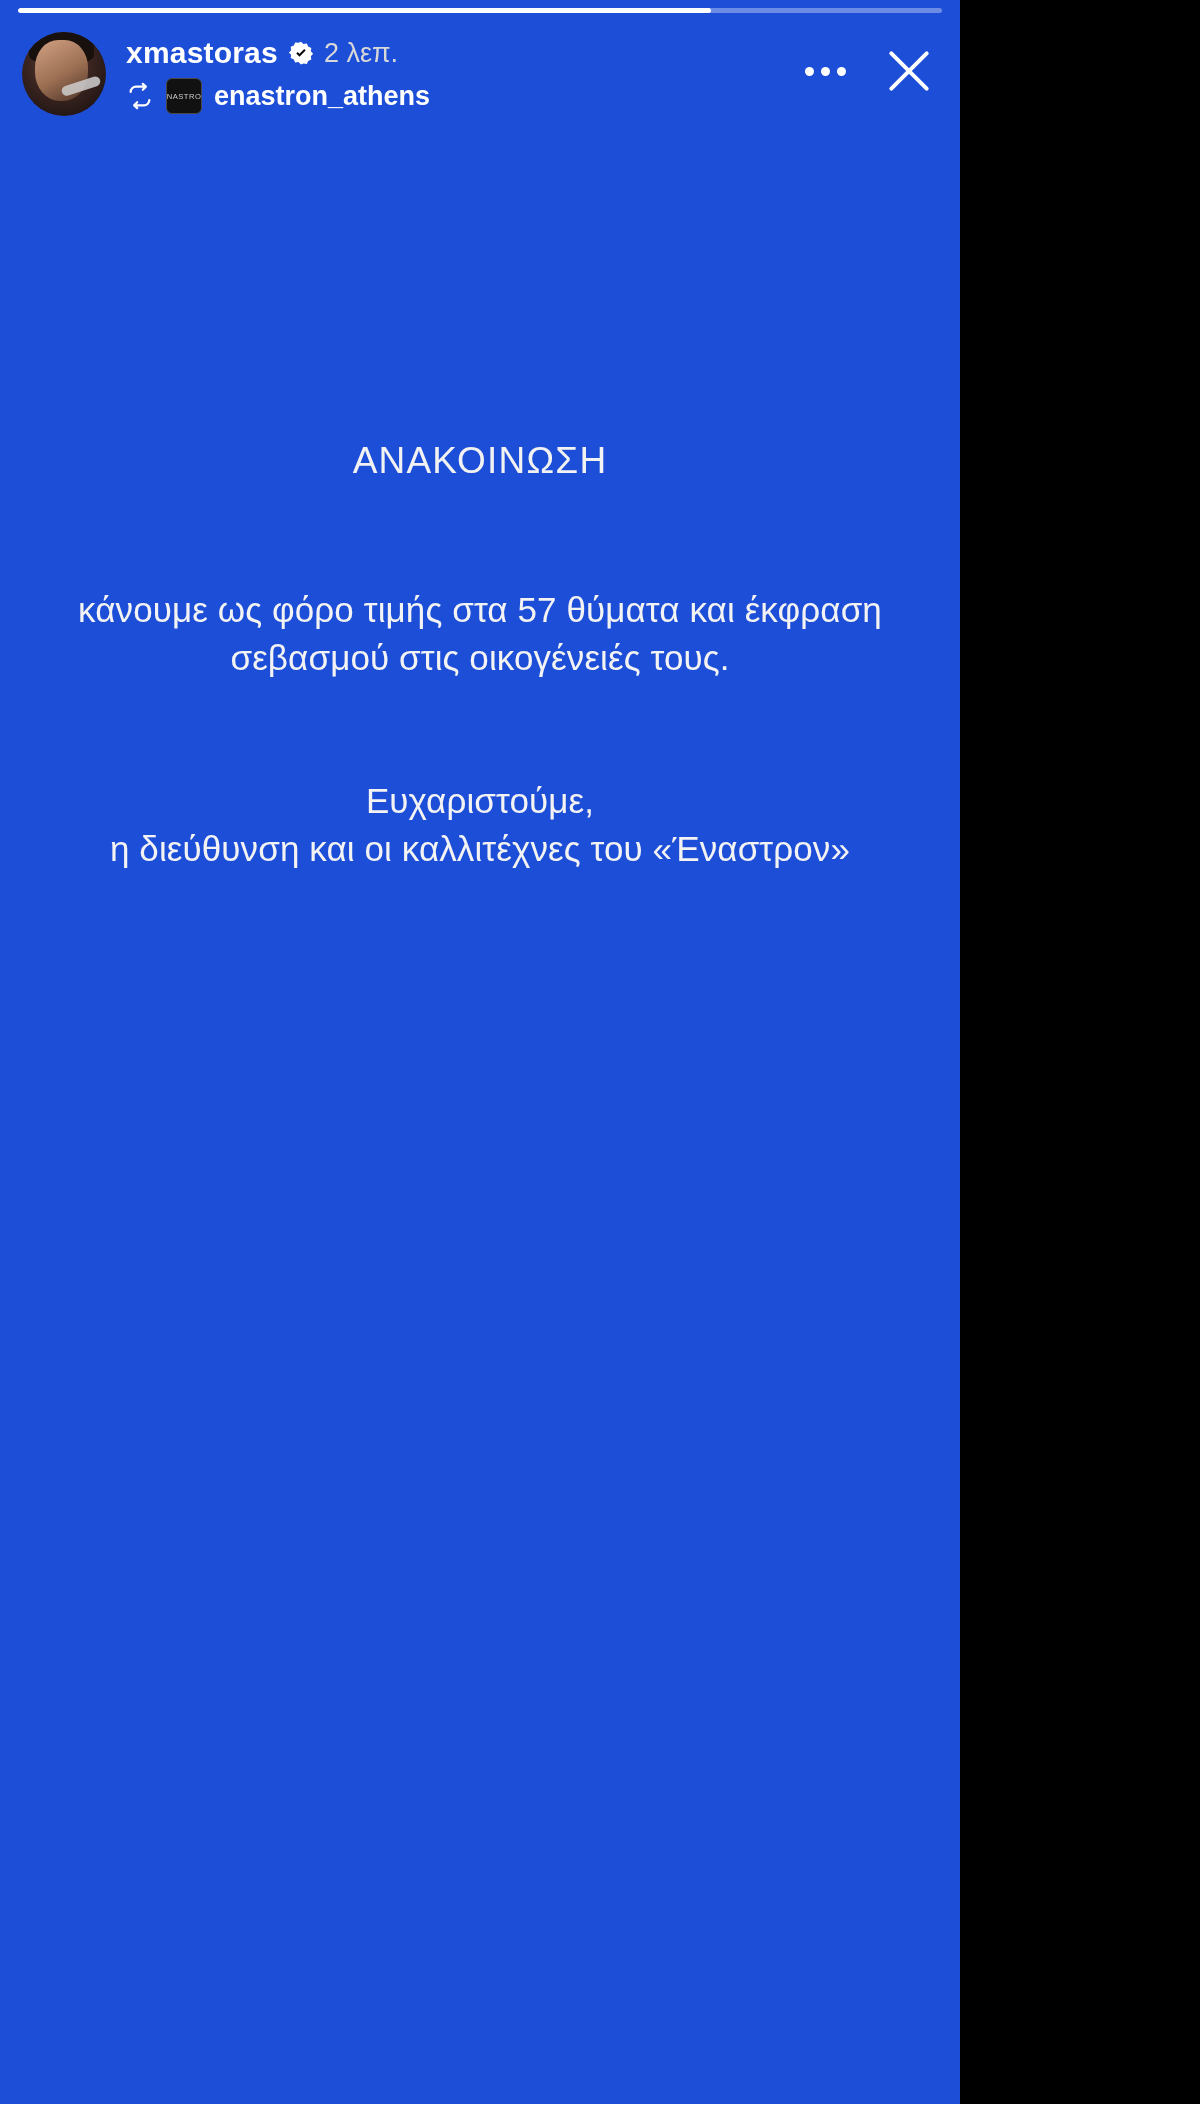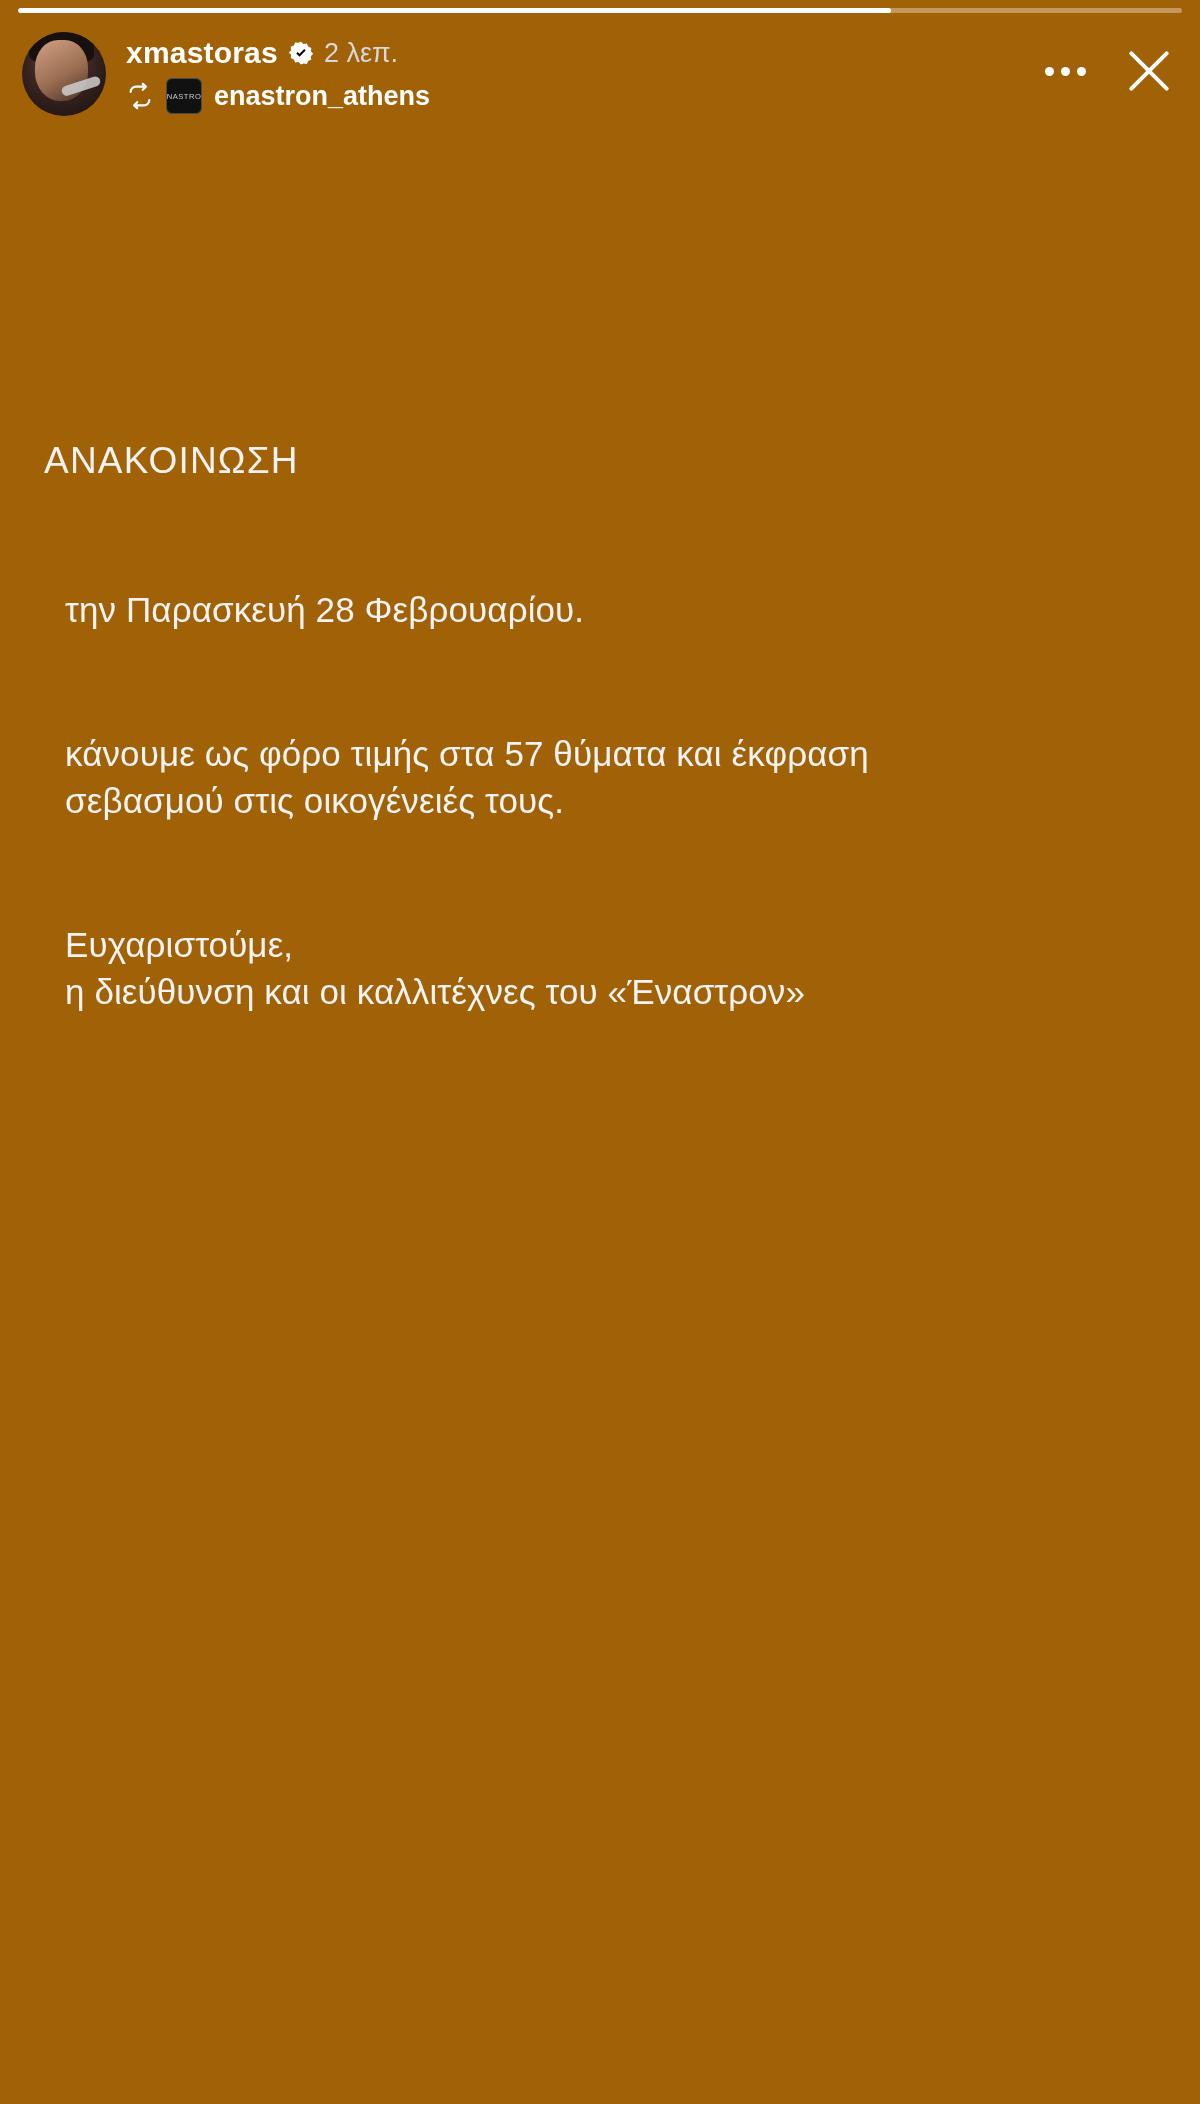--- a/index.html
+++ b/index.html
@@ -10,23 +10,23 @@
   body {
     width: 1200px;
     height: 2104px;
     overflow: hidden;
     font-family: "Liberation Sans", sans-serif;
     color: #fff;
   }
 
   .story {
     position: relative;
-    width: 1200px;
+    width: 960px;
     height: 2104px;
-    background: #a16207;
+    background: #1d4ed8;
     overflow: hidden;
     text-decoration: underline;
   }
 
   
   .progress-track {
     position: absolute;
     top: 8px;
     left: 18px;
     right: 18px;
@@ -199,20 +199,21 @@
   .close-icon:after  { transform: translate(-50%,-50%) rotate(-45deg); }
 
   
   .content {
     position: absolute;
     top: 440px;
     left: 0;
     right: 0;
     padding: 0 44px;
     box-sizing: border-box;
+    text-align: center;
   }
   .announce-title {
     font-size: 37px;
     letter-spacing: 1.2px;
     color: #f2f2f2;
     font-weight: 400;
     margin-bottom: 104px;
   }
   .para {
     font-size: 35px;
@@ -271,21 +272,20 @@
         <i></i>
       </div>
       <div class="close-icon"></div>
     </div>
   </div>
 
   <div class="content">
     <div class="announce-title">ΑΝΑΚΟΙΝΩΣΗ</div>
 
     <div class="para">
-      <span class="line">την Παρασκευή 28 Φεβρουαρίου.</span>
     </div>
 
     <div class="para">
       <span class="line">κάνουμε ως φόρο τιμής στα 57 θύματα και έκφραση</span>
       <span class="line">σεβασμού στις οικογένειές τους.</span>
     </div>
 
     <div class="para last">
       <span class="line">Ευχαριστούμε,</span>
       <span class="line">η διεύθυνση και οι καλλιτέχνες του «Έναστρον»</span>

